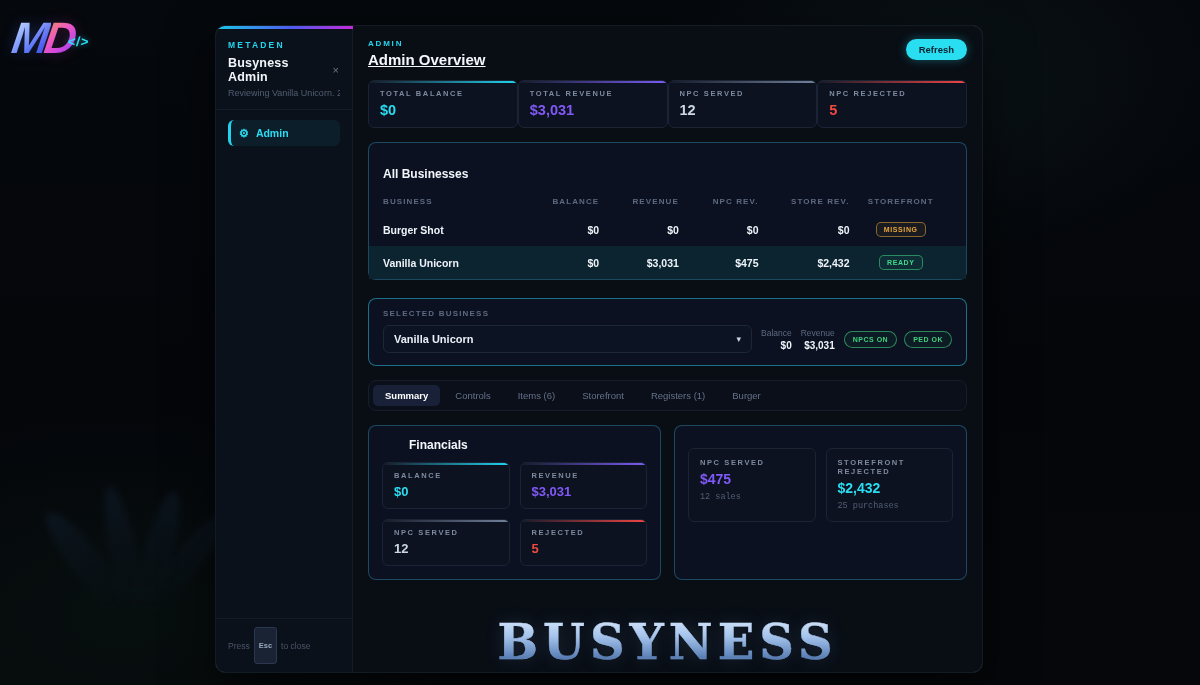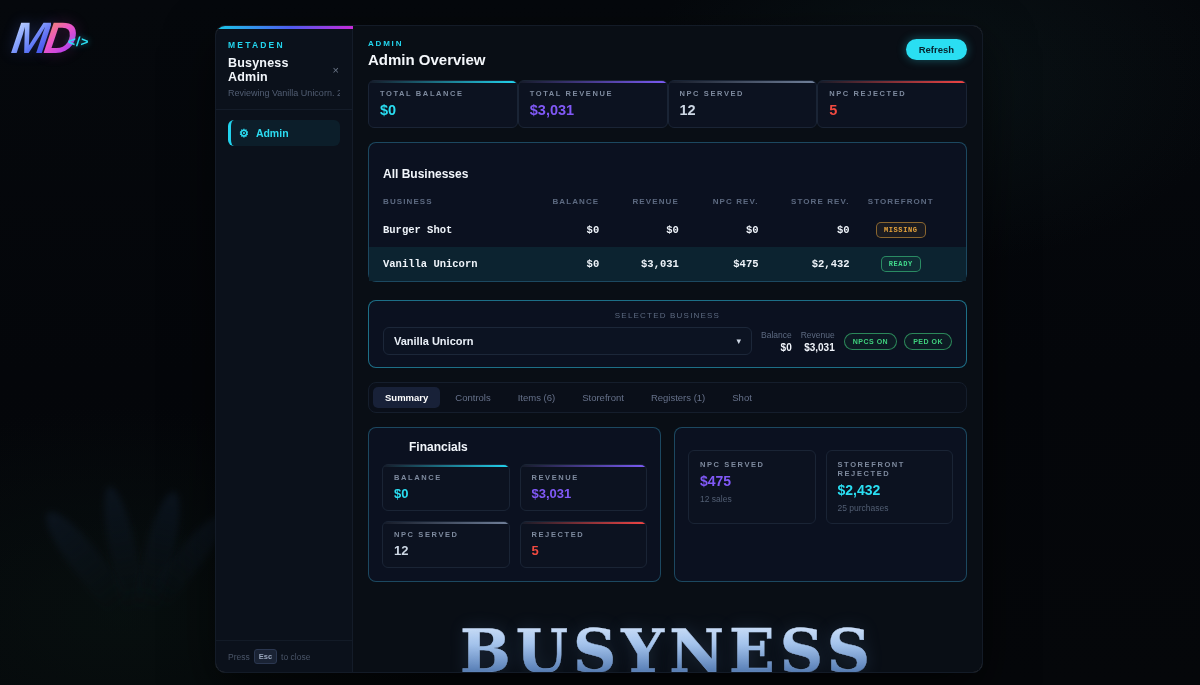--- a/index.html
+++ b/index.html
@@ -54,27 +54,27 @@
   .nav-item {
     display:flex; align-items:center; gap:7px; padding:7px 8px;
     background:rgba(34,211,238,.07); border-left:3px solid #22d3ee; border-radius:6px;
     color:#2bdcf2; font-size:10.5px; font-weight:700; cursor:pointer;
   }
   .gear { font-size:11px; line-height:1; }
   .side-footer {
     position:absolute; left:0; right:0; bottom:0; border-top:1px solid #131b27;
     padding:8px 12px; color:#4a5568; font-size:8.5px; display:flex; align-items:center; gap:4px;
   }
-  .kbd { background:#1a2334; border:1px solid #2b3750; border-radius:3px; padding:2px 4px; color:#9aa7bd; font-size:7.5px; font-weight:700; }
+  .kbd { background:#1a2334; border:1px solid #2b3750; border-radius:3px; padding:13px 4px; color:#9aa7bd; font-size:7.5px; font-weight:700; }
 
   
   .main { flex:1; background:#090e15; padding:13px 15px; position:relative; overflow:hidden; }
   .main-header { display:flex; align-items:flex-start; justify-content:space-between; }
   .eyebrow { color:#23d5ee; font-size:8px; font-weight:700; letter-spacing:1.8px; }
-  .page-title { color:#f4f7fb; font-size:15px; font-weight:800; margin-top:3px; }
+  .page-title { color:#f4f7fb; font-size:15px; font-weight:800; margin-top:3px;text-decoration:underline; }
   .refresh-btn {
     background:#2adef2; color:#06222d; border:none; border-radius:999px;
     font-family:inherit; font-size:9.5px; font-weight:700; padding:5px 13px; cursor:pointer;
     box-shadow:0 0 10px rgba(42,222,242,.35);
   }
 
   .stats-row { display:grid; grid-template-columns:repeat(4,1fr); margin-top:12px; }
   .stat-card {
     position:relative; background:#0c1220; border:1px solid #1a2435; border-radius:6px;
     padding:8px 11px 9px; overflow:hidden;
@@ -86,28 +86,28 @@
   .panel { border:1px solid rgba(52,150,185,.42); border-radius:8px; background:#0b1120; }
   .biz-panel { margin-top:14px; padding-top:24px; }
   .panel-title { color:#f2f6fb; font-size:12px; font-weight:800; padding:0 14px; }
   .biz-table { margin-top:9px; }
   .t-row { display:grid; grid-template-columns:26% 12% 14% 14% 16% 18%; align-items:center; padding:7px 14px; }
   .t-head .t-cell { color:#5d6a81; font-size:8px; font-weight:700; letter-spacing:1.1px; }
   .t-cell { text-align:right; }
   .t-cell:first-child { text-align:left; }
   .t-cell:last-child { text-align:center; }
   .t-body .t-row { padding:9px 14px; }
-  .t-body .t-cell { color:#eef3f9; font-size:10.5px; font-weight:700;font-family:Liberation Mono, monospace; }
+  .t-body .t-cell { color:#eef3f9; font-size:10.5px; font-weight:700; }
   .t-row.selected { background:#0c2330; }
   .badge { display:inline-block; font-size:7px; font-weight:800; letter-spacing:.6px; padding:3px 7px; border-radius:5px; }
   .badge.missing { color:#e7a43c; border:1px solid rgba(231,164,60,.55); background:rgba(231,164,60,.07); }
   .badge.ready { color:#41d98b; border:1px solid rgba(65,217,139,.55); background:rgba(65,217,139,.06); }
 
   .sel-panel { margin-top:18px; padding:10px 14px 12px; border-color:rgba(45,190,220,.55); }
-  .sel-label { color:#5d6a81; font-size:8px; font-weight:400; letter-spacing:1.2px;text-align:center; }
+  .sel-label { color:#5d6a81; font-size:8px; font-weight:700; letter-spacing:1.2px; }
   .sel-row { display:flex; align-items:center; gap:9px; margin-top:7px; }
   .select-box {
     flex:1; min-width:0; height:28px; background:#0c1322; border:1px solid #1c2739; border-radius:6px;
     display:flex; align-items:center; justify-content:space-between; padding:0 10px; cursor:pointer;
   }
   .select-value { color:#eaf0f8; font-size:11px; font-weight:600; }
   .chevron { color:#cdd6e4; font-size:9px; }
   .mini-stat { text-align:right; flex:none; }
   .mini-label { color:#5d6a81; font-size:8.5px; }
   .mini-value { color:#f0f4fa; font-size:10px; font-weight:800; margin-top:2px; }
@@ -119,25 +119,25 @@
 
   .content-row { margin-top:14px; display:grid; grid-template-columns:1fr 1fr; gap:13px; }
   .sub-panel { padding:12px 13px 13px; }
   .fin-grid { display:grid; grid-template-columns:1fr 1fr; gap:10px; margin-top:10px; }
   .fin-card { position:relative; background:#0c1220; border:1px solid #1a2435; border-radius:6px; padding:8px 11px 9px; overflow:hidden; }
   .fin-card::before { content:""; position:absolute; left:0; top:0; right:0; height:2px; background:linear-gradient(90deg, rgba(255,255,255,.04), var(--accent)); }
   .fin-label { color:#7e8a9e; font-size:7.5px; font-weight:700; letter-spacing:1.6px; }
   .fin-value { font-size:13px; font-weight:800; margin-top:4px; }
   .rev-grid { display:grid; grid-template-columns:1fr 1fr; gap:10px; margin-top:10px; }
   .rev-card { background:#0c1220; border:1px solid #1a2435; border-radius:6px; padding:9px 11px 10px; }
-  .rev-sub { color:#525e73; font-size:8.5px; margin-top:5px; }
+  .rev-sub { color:#525e73; font-size:8.5px; margin-top:5px;font-family:Liberation Mono, monospace; }
 
   .watermark {
     margin-top:34px; text-align:center;
-    font-family:"DejaVu Serif", serif; font-weight:700; font-size:60px; letter-spacing:5px;
+    font-family:"DejaVu Serif", serif; font-weight:700; font-size:48px; letter-spacing:5px;
     background:linear-gradient(180deg,#e6f1ff 0%, #a9c6ec 40%, #5e83b8 75%, #31507f 100%);
     -webkit-background-clip:text; background-clip:text; color:transparent;
     text-shadow:0 0 18px rgba(120,170,240,.18);
     -webkit-text-stroke:.4px rgba(190,220,255,.25);
   }
 </style>
 </head>
 <body>
 
 <div class="plant-leaf" style="left:70px; top:500px; width:30px; height:120px; transform:rotate(-38deg);"></div>
@@ -255,21 +255,21 @@
           </span>
       </div>
     </div>
 
     <div class="tabs" id="tab-bar">
         <div class="tab active">Summary</div>
         <div class="tab">Controls</div>
         <div class="tab">Items (6)</div>
         <div class="tab">Storefront</div>
         <div class="tab">Registers (1)</div>
-        <div class="tab">Shot</div>
+        <div class="tab">Burger</div>
       </div>
 
     <div class="content-row">
       <div class="panel sub-panel">
         <div class="panel-title" style="padding:0;margin-left:27px;">Financials</div>
         <div class="fin-grid" id="fin-grid">
   <div class="fin-card" style="--accent:#22d3ee">
     <div class="fin-label">BALANCE</div>
     <div class="fin-value" style="color:#2adef2">$0</div>
   </div>

